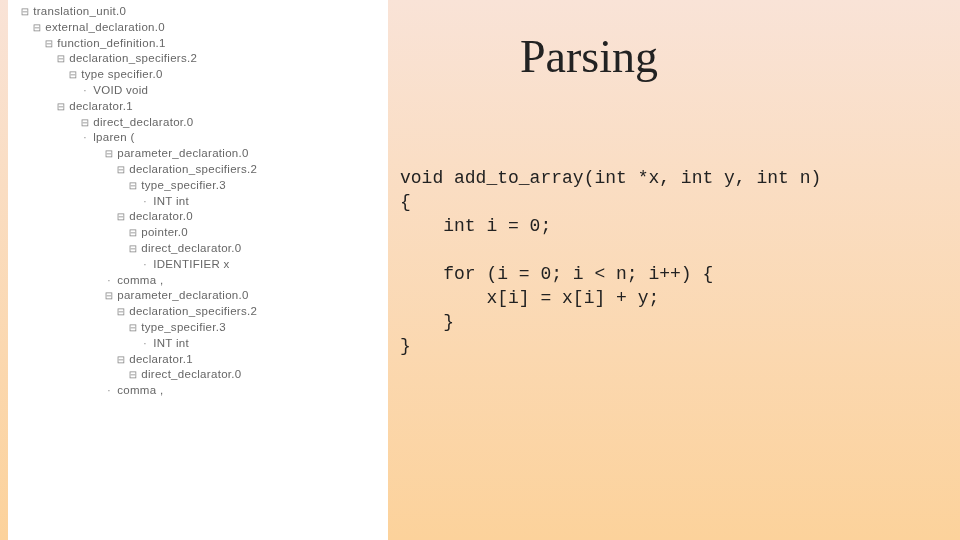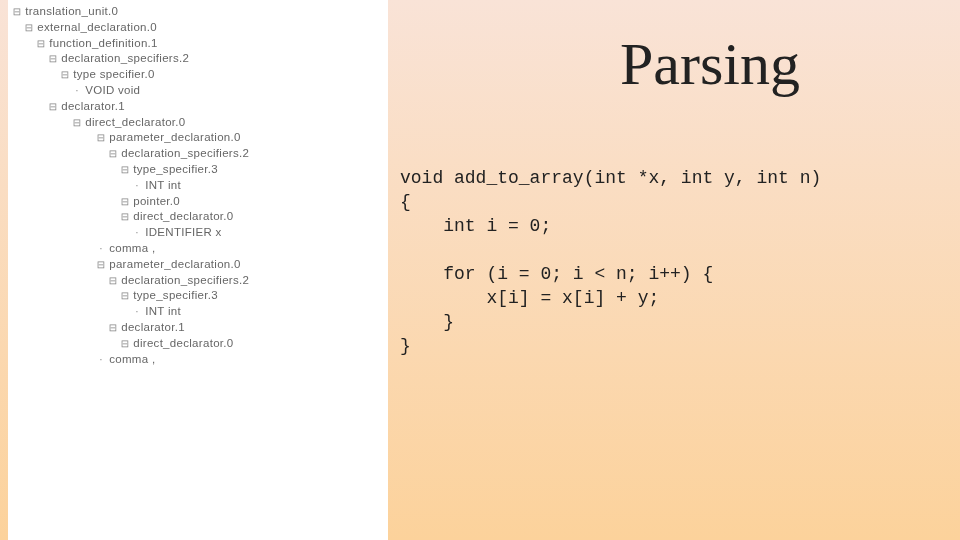--- a/index.html
+++ b/index.html
@@ -28,20 +28,21 @@
     color: #666;
     overflow: hidden;
     padding-top: 4px;
     box-sizing: border-box;
   }
   .tree-node {
     white-space: nowrap;
     line-height: 15.8px;
     height: 15.8px;
     position: relative;
+    padding-left: 8px;
   }
   .tree-node .marker {
     display: inline-block;
     width: 10px;
     text-align: center;
     color: #888;
     font-size: 10px;
   }
   .tree-node .label {
     letter-spacing: 0.3px;
@@ -49,23 +50,22 @@
   .tree-node .guide {
     display: inline-block;
     color: #ccc;
     font-size: 10px;
   }
   .title {
     position: absolute;
     top: 30px;
     left: 520px;
     width: 380px;
-    text-align: center;
     font-family: "Times New Roman", serif;
-    font-size: 60px;
+    font-size: 46px;
     color: #222;
   }
   .code-block {
     position: absolute;
     top: 148px;
     left: 400px;
     font-family: "Courier New", monospace;
     font-size: 18px;
     color: #222;
     line-height: 24px;
@@ -79,24 +79,26 @@
 
   <div class="tree-panel" id="tree-panel">
       <div class="tree-node"><span class="guide" style="display: inline-block; width: 4px;"></span><span class="marker">⊟</span><span> </span><span class="label">translation_unit.0</span></div>
       <div class="tree-node"><span class="guide" style="display: inline-block; width: 16px;"></span><span class="marker">⊟</span><span> </span><span class="label">external_declaration.0</span></div>
       <div class="tree-node"><span class="guide" style="display: inline-block; width: 28px;"></span><span class="marker">⊟</span><span> </span><span class="label">function_definition.1</span></div>
       <div class="tree-node"><span class="guide" style="display: inline-block; width: 40px;"></span><span class="marker">⊟</span><span> </span><span class="label">declaration_specifiers.2</span></div>
       <div class="tree-node"><span class="guide" style="display: inline-block; width: 52px;"></span><span class="marker">⊟</span><span> </span><span class="label">type specifier.0</span></div>
       <div class="tree-node"><span class="guide" style="display: inline-block; width: 64px;"></span><span class="marker">·</span><span> </span><span class="label">VOID void</span></div>
       <div class="tree-node"><span class="guide" style="display: inline-block; width: 40px;"></span><span class="marker">⊟</span><span> </span><span class="label">declarator.1</span></div>
       <div class="tree-node"><span class="guide" style="display: inline-block; width: 64px;"></span><span class="marker">⊟</span><span> </span><span class="label">direct_declarator.0</span></div>
+      <div class="tree-node"><span class="guide" style="display: inline-block; width: 64px;"></span><span class="marker">·</span><span> </span><span class="label">lparen (</span></div>
       <div class="tree-node"><span class="guide" style="display: inline-block; width: 88px;"></span><span class="marker">⊟</span><span> </span><span class="label">parameter_declaration.0</span></div>
       <div class="tree-node"><span class="guide" style="display: inline-block; width: 100px;"></span><span class="marker">⊟</span><span> </span><span class="label">declaration_specifiers.2</span></div>
       <div class="tree-node"><span class="guide" style="display: inline-block; width: 112px;"></span><span class="marker">⊟</span><span> </span><span class="label">type_specifier.3</span></div>
       <div class="tree-node"><span class="guide" style="display: inline-block; width: 124px;"></span><span class="marker">·</span><span> </span><span class="label">INT int</span></div>
+      <div class="tree-node"><span class="guide" style="display: inline-block; width: 100px;"></span><span class="marker">⊟</span><span> </span><span class="label">declarator.0</span></div>
       <div class="tree-node"><span class="guide" style="display: inline-block; width: 112px;"></span><span class="marker">⊟</span><span> </span><span class="label">pointer.0</span></div>
       <div class="tree-node"><span class="guide" style="display: inline-block; width: 112px;"></span><span class="marker">⊟</span><span> </span><span class="label">direct_declarator.0</span></div>
       <div class="tree-node"><span class="guide" style="display: inline-block; width: 124px;"></span><span class="marker">·</span><span> </span><span class="label">IDENTIFIER x</span></div>
       <div class="tree-node"><span class="guide" style="display: inline-block; width: 88px;"></span><span class="marker">·</span><span> </span><span class="label">comma ,</span></div>
       <div class="tree-node"><span class="guide" style="display: inline-block; width: 88px;"></span><span class="marker">⊟</span><span> </span><span class="label">parameter_declaration.0</span></div>
       <div class="tree-node"><span class="guide" style="display: inline-block; width: 100px;"></span><span class="marker">⊟</span><span> </span><span class="label">declaration_specifiers.2</span></div>
       <div class="tree-node"><span class="guide" style="display: inline-block; width: 112px;"></span><span class="marker">⊟</span><span> </span><span class="label">type_specifier.3</span></div>
       <div class="tree-node"><span class="guide" style="display: inline-block; width: 124px;"></span><span class="marker">·</span><span> </span><span class="label">INT int</span></div>
       <div class="tree-node"><span class="guide" style="display: inline-block; width: 100px;"></span><span class="marker">⊟</span><span> </span><span class="label">declarator.1</span></div>
       <div class="tree-node"><span class="guide" style="display: inline-block; width: 112px;"></span><span class="marker">⊟</span><span> </span><span class="label">direct_declarator.0</span></div>

